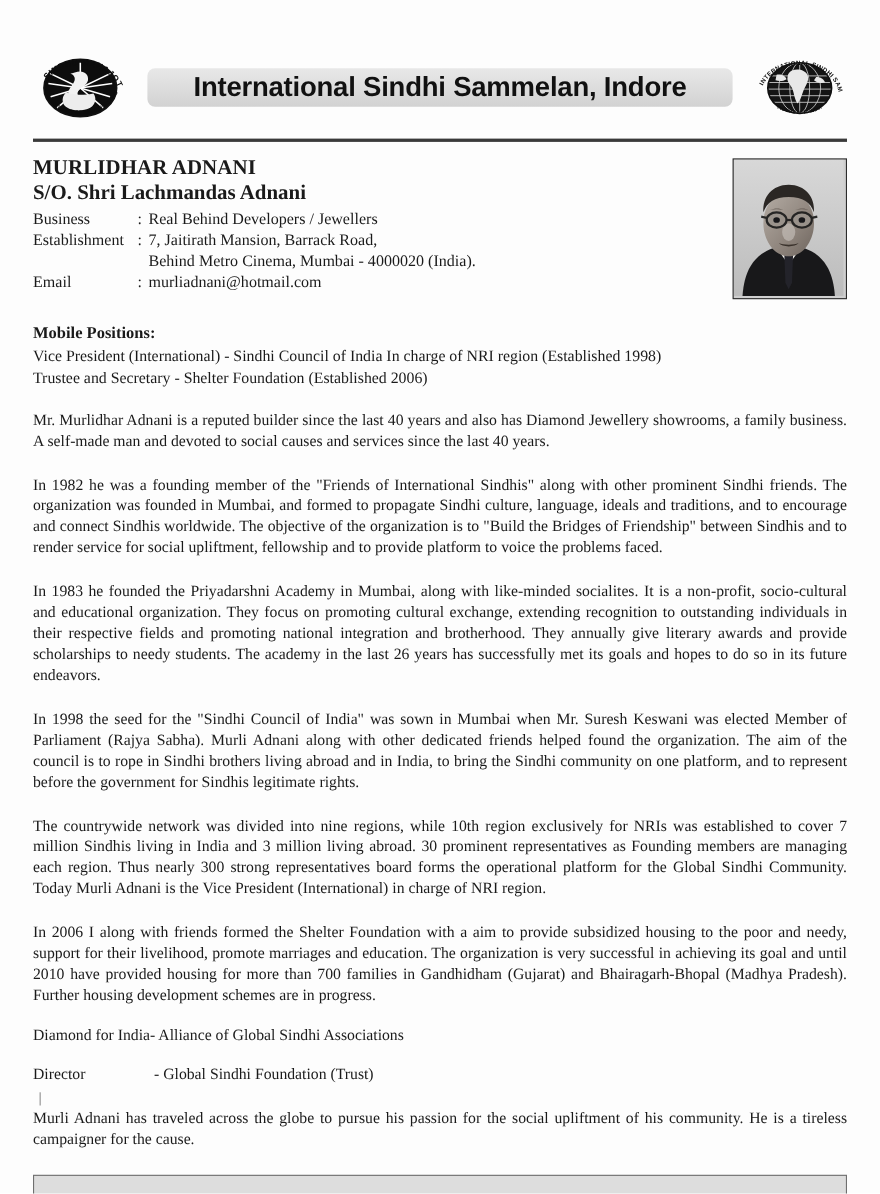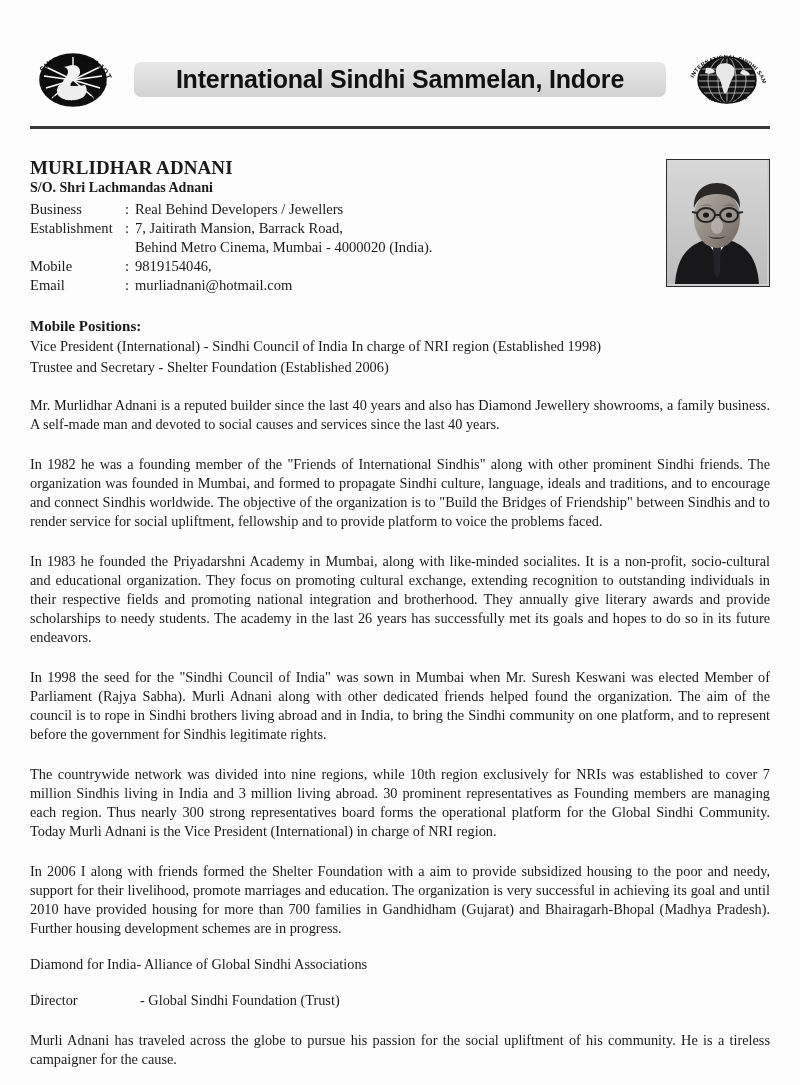--- a/index.html
+++ b/index.html
@@ -61,31 +61,31 @@
   .rule-top {
     height: 3px;
     background: #3a3a3a;
     margin-top: 6px;
     margin-bottom: 0;
   }
   
   .identity {
     display: flex;
     justify-content: space-between;
-    margin-top: 28px;
+    margin-top: 13px;
   }
   .identity-text { flex: 1 1 auto; }
   .name {
     font-size: 19px;
     font-weight: bold;
     letter-spacing: 0.1px;
     line-height: 1.12;
   }
   .sonof {
-    font-size: 14px;
+    font-size: 19px;
     font-weight: bold;
     line-height: 1.25;
     margin-top: 1px;
     font-family: Liberation Serif, serif;
   }
   table.contact {
     border-collapse: collapse;
     margin-top: 3px;
     font-size: 14.6px;
     line-height: 1.3;
@@ -247,25 +247,20 @@
         </tr>
         <tr>
           <td class="c-label">Establishment</td>
           <td class="c-colon">:</td>
           <td class="c-val">7, Jaitirath Mansion, Barrack Road,</td>
         </tr>
         <tr>
           <td class="c-label"></td>
           <td class="c-colon"></td>
           <td class="c-val">Behind Metro Cinema, Mumbai - 4000020 (India).</td>
-        </tr>
-        <tr>
-          <td class="c-label">Mobile</td>
-          <td class="c-colon">:</td>
-          <td class="c-val">9819154046,</td>
         </tr>
         <tr>
           <td class="c-label">Email</td>
           <td class="c-colon">:</td>
           <td class="c-val">murliadnani@hotmail.com</td>
         </tr>
       </tbody>
         </table>
     </div>
 

